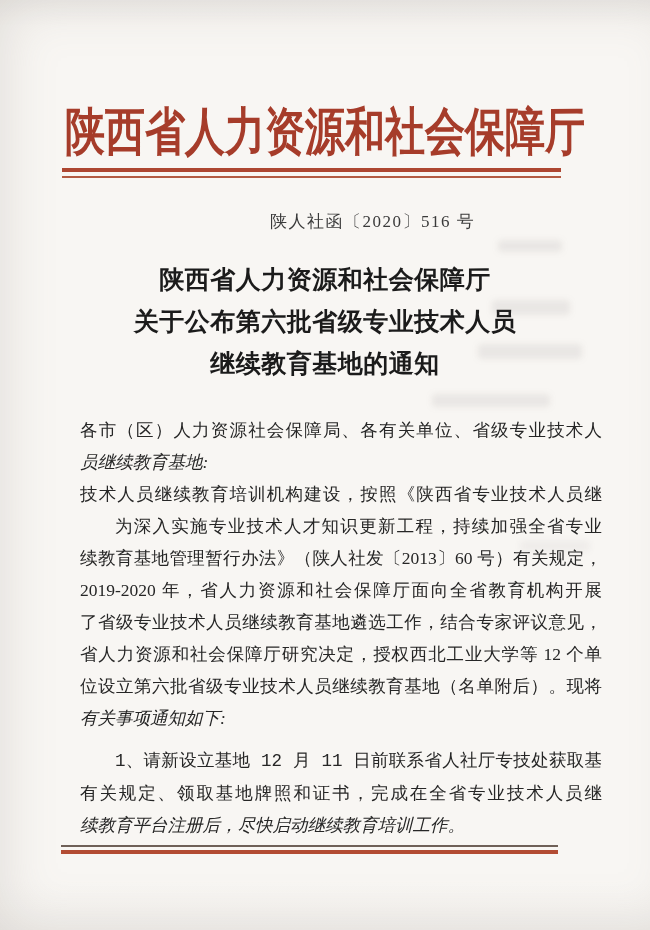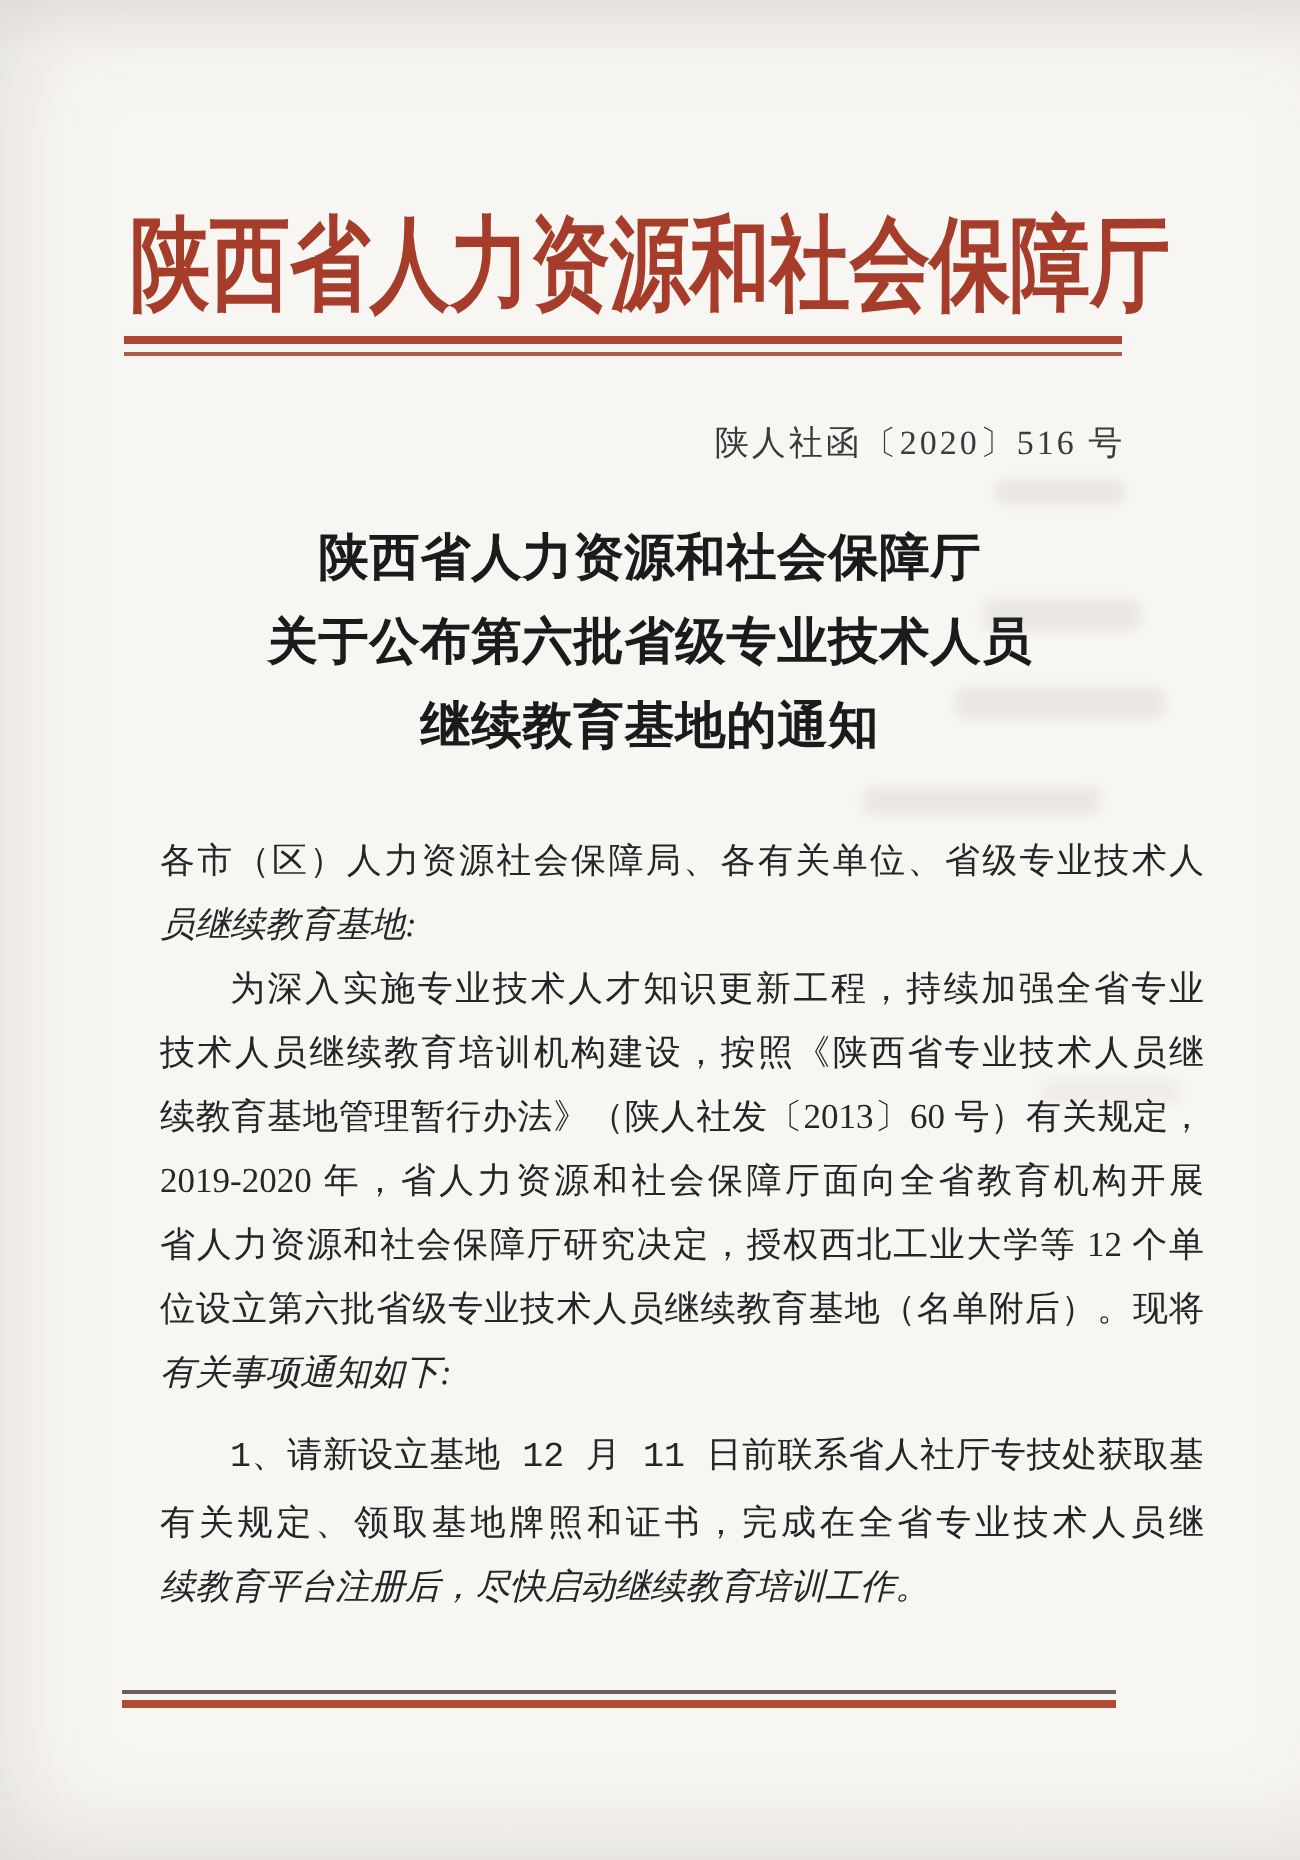--- a/index.html
+++ b/index.html
@@ -31,21 +31,21 @@
     white-space: nowrap;
   }
   .rule { position: absolute; left: 62px; width: 499px; }
   .rule-thick-top   { top: 168px; height: 4px;  background: #ad4631; }
   .rule-thin-top    { top: 176px; height: 2px;  background: #b25a42; }
   .rule-thin-bottom { top: 845px; height: 2px;  background: #6f6057; left: 61px; width: 497px; }
   .rule-thick-bottom{ top: 850px; height: 4px;  background: #b34c33; left: 61px; width: 497px; }
   .doc-number {
     position: absolute;
     top: 210px; left: 270px; width: 380px;
-    text-align: center;
+    text-align: left;
     font-size: 17px;
     color: #3a3a3a;
     letter-spacing: 1.5px;
     white-space: nowrap;
   }
   .title {
     position: absolute;
     top: 259px; left: 0; width: 650px;
     text-align: center;
     font-size: 25px;
@@ -96,24 +96,25 @@
 
     <div class="title">
       <div>陕西省人力资源和社会保障厅</div>
       <div>关于公布第六批省级专业技术人员</div>
       <div>继续教育基地的通知</div>
     </div>
 
     <div class="body-text">
         <div class="line">各市（区）人力资源社会保障局、各有关单位、省级专业技术人</div>
         <div class="line last">员继续教育基地:</div>
+        <div class="line">技术人员继续教育培训机构建设，按照《陕西省专业技术人员继</div>
         <div class="line indent">为深入实施专业技术人才知识更新工程，持续加强全省专业</div>
-        <div class="line">技术人员继续教育培训机构建设，按照《陕西省专业技术人员继</div>
         <div class="line">续教育基地管理暂行办法》（陕人社发〔2013〕60 号）有关规定，</div>
         <div class="line">2019-2020 年，省人力资源和社会保障厅面向全省教育机构开展</div>
+        <div class="line">了省级专业技术人员继续教育基地遴选工作，结合专家评议意见，</div>
         <div class="line">省人力资源和社会保障厅研究决定，授权西北工业大学等 12 个单</div>
         <div class="line">位设立第六批省级专业技术人员继续教育基地（名单附后）。现将</div>
         <div class="line last">有关事项通知如下:</div>
         <div class="line indent gap">1、请新设立基地 12 月 11 日前联系省人社厅专技处获取基</div>
         <div class="line">有关规定、领取基地牌照和证书，完成在全省专业技术人员继</div>
         <div class="line last">续教育平台注册后，尽快启动继续教育培训工作。</div>
       </div>
 
     <div class="rule rule-thin-bottom"></div>
     <div class="rule rule-thick-bottom"></div>

